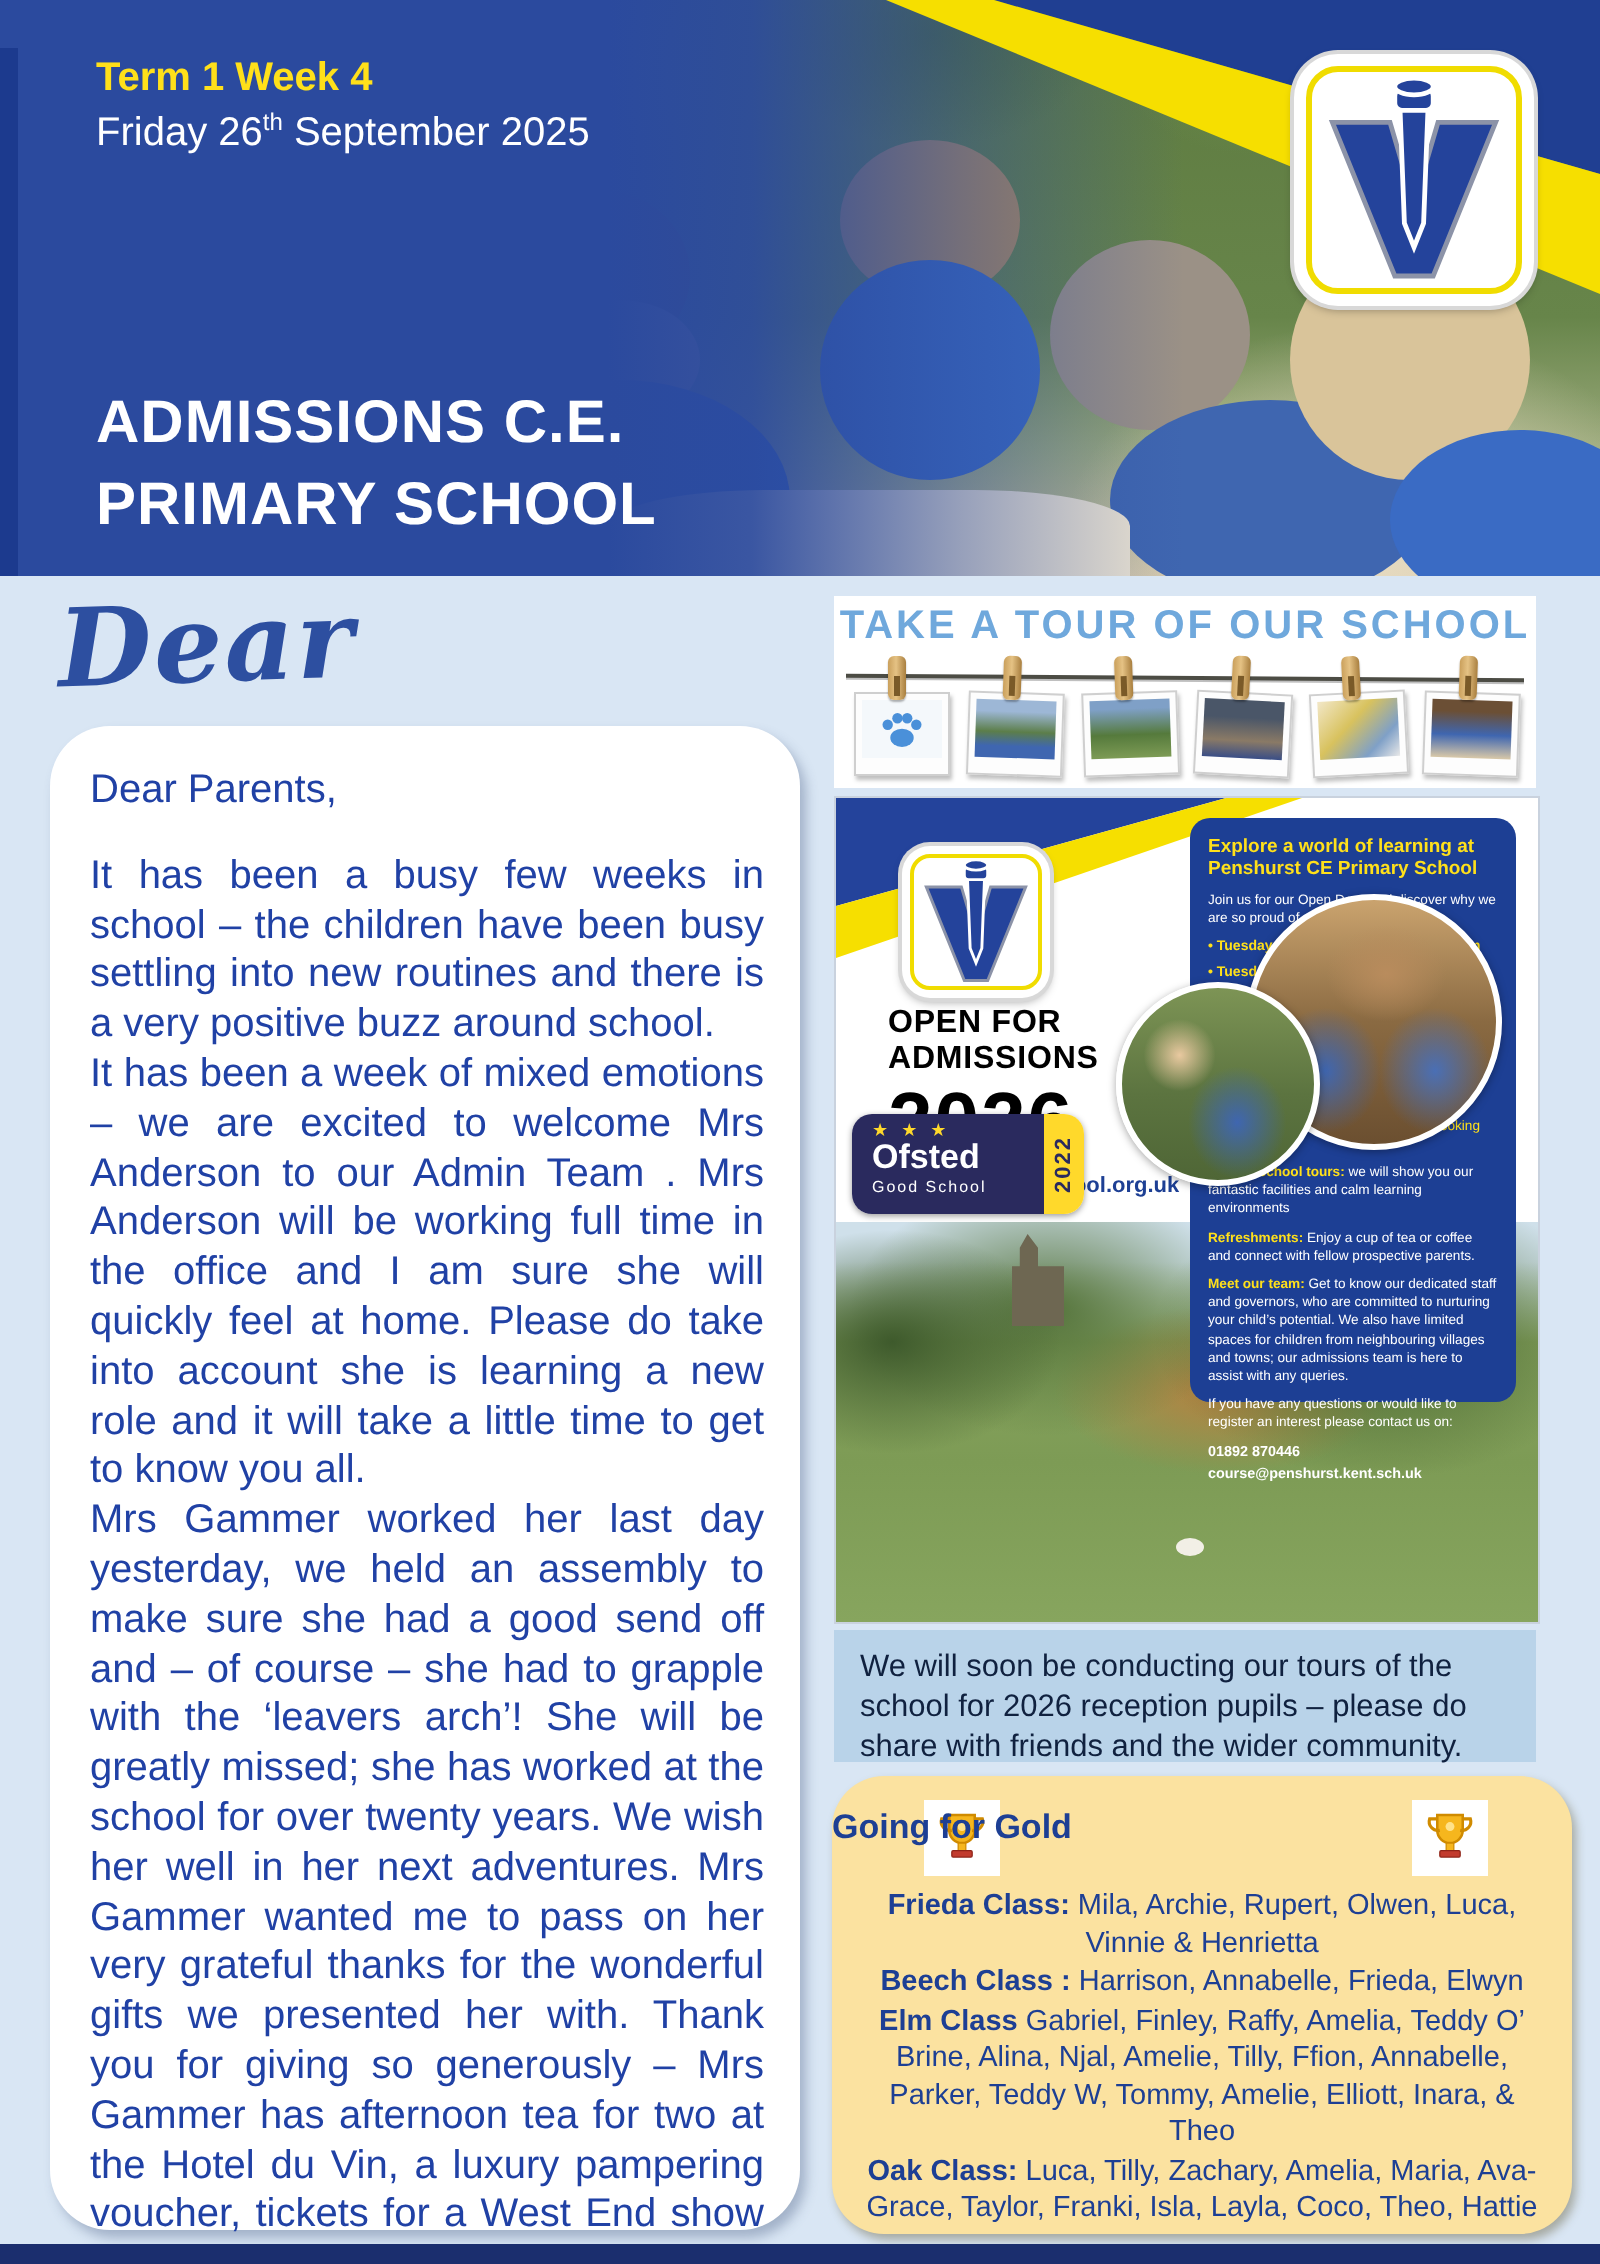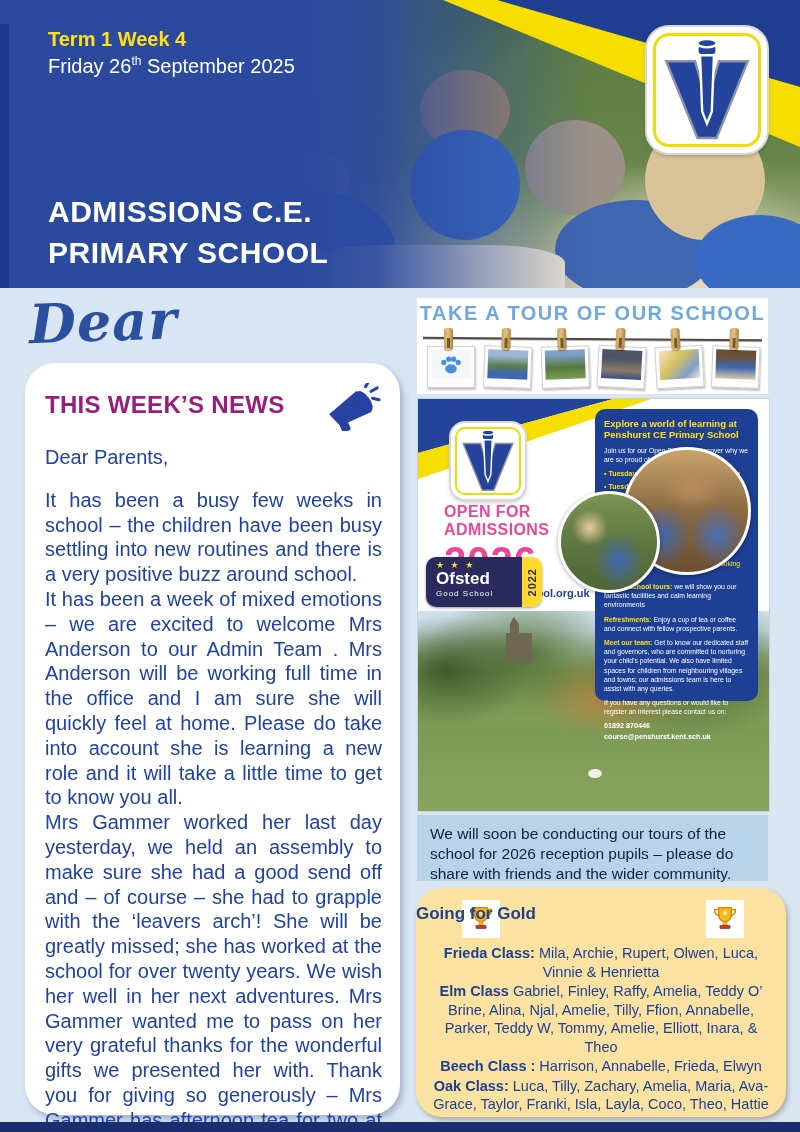--- a/index.html
+++ b/index.html
@@ -73,21 +73,21 @@
 
   
   .poster{position:absolute;left:417px;top:398px;width:351px;height:412px;background:#ffffff;
           border:1px solid #c9d2de;overflow:hidden;}
   .pstripe-navy{position:absolute;inset:0;background:#24439b;
      clip-path:polygon(0 0,195px 0,0 54px);}
   .pstripe-yellow{position:absolute;inset:0;background:#f6df00;
      clip-path:polygon(0 54px,195px 0,233px 0,0 80px);}
   .poster .logo{left:33px;top:24px;width:74px;height:76px;border-radius:14px;}
   .poster .logo-inner{inset:4px;border-width:2px;border-radius:10px;}
-  .stamp{position:absolute;left:26px;top:104px;color:#ec4899;font-weight:bold;line-height:1.1;}
+  .stamp{position:absolute;left:26px;top:104px;color:#000000;font-weight:bold;line-height:1.1;}
   .stamp-l{font-size:16px;letter-spacing:.4px;}
   .stamp-year{font-size:40px;letter-spacing:1px;margin-top:1px;}
   .purl{position:absolute;left:18px;top:188px;width:150px;text-align:center;
         color:#1d3f94;font-size:11px;font-weight:bold;}
   .panel{position:absolute;left:177px;top:10px;width:163px;height:292px;background:#1d3f94;
          border-radius:10px;padding:9px 9px 6px;box-sizing:border-box;color:#ffffff;}
   .panel h3{margin:0 0 5px;color:#ffe01a;font-size:9.5px;line-height:1.2;}
   .panel p{margin:0 0 5px;font-size:6.8px;line-height:1.35;}
   .panel .bullet{color:#ffe01a;font-weight:bold;font-size:7px;margin:0 0 3.5px;}
   .panel .ylw{color:#ffe01a;}
@@ -179,33 +179,20 @@
         <rect x="42" y="14" width="16" height="9" rx="3" fill="#24439b" stroke="#ffffff" stroke-width="2"></rect>
         <ellipse cx="50" cy="13" rx="8" ry="3.5" fill="#24439b" stroke="#ffffff" stroke-width="2"></ellipse>
       </svg>
     </div>
   </div>
 
   <div class="greeting">Dear parents</div>
 
   <div class="news-card">
     <div class="news-inner">
-      <div class="news-title-row">
-        <div class="news-title">THIS WEEK’S NEWS</div>
-        <svg width="62" height="48" viewBox="0 0 62 48">
-          <g transform="rotate(-14 30 24)">
-            <polygon points="8,26 40,10 50,34 16,40" fill="#2742a0"></polygon>
-            <ellipse cx="45" cy="22" rx="6" ry="12" fill="#2742a0" transform="rotate(-22 45 22)"></ellipse>
-            <rect x="16" y="38" width="9" height="9" rx="2" fill="#2742a0" transform="rotate(-10 20 42)"></rect>
-            <line x1="50" y1="8" x2="56" y2="2" stroke="#2742a0" stroke-width="3" stroke-linecap="round"></line>
-            <line x1="54" y1="14" x2="61" y2="12" stroke="#2742a0" stroke-width="3" stroke-linecap="round"></line>
-            <line x1="54" y1="21" x2="60" y2="24" stroke="#2742a0" stroke-width="3" stroke-linecap="round"></line>
-          </g>
-        </svg>
-      </div>
       <div class="news-body">
         <p class="gap">Dear Parents,</p>
         <p>It has been a busy few weeks in school – the children have been busy settling into new routines and there is a very positive buzz around school.</p>
         <p>It has been a week of mixed emotions – we are excited to welcome Mrs Anderson to our Admin Team . Mrs Anderson will be working full time in the office and I am sure she will quickly feel at home. Please do take into account she is learning a new role and it will take a little time to get to know you all.</p>
         <p>Mrs Gammer worked her last day yesterday, we held an assembly to make sure she had a good send off and – of course – she had to grapple with the ‘leavers arch’! She will be greatly missed; she has worked at the school for over twenty years. We wish her well in her next adventures.  Mrs Gammer wanted me to pass on her very grateful thanks for the wonderful gifts we presented her with. Thank you for giving so generously – Mrs Gammer has afternoon tea for two at the Hotel du Vin, a luxury pampering voucher, tickets for a West End show and some bubbles to enjoy at her leisure.  The children all sang ‘Mamma Mia’ at the end of assembly and a few tears were shed! Mainly by me!</p>
       </div>
       <div class="emoji-row">
         <svg width="36" height="36" viewBox="0 0 36 36">
           <circle cx="18" cy="18" r="16" fill="#ffcc4d"></circle>
           <path d="M8 12 q4 -3 7 -1" stroke="#664500" stroke-width="2" fill="none" stroke-linecap="round"></path>
@@ -354,21 +341,21 @@
           <path d="M10 7 h-6 a7 7 0 0 0 8 9" fill="none" stroke="#d08b00" stroke-width="2.5"></path>
           <path d="M30 7 h6 a7 7 0 0 1 -8 9" fill="none" stroke="#d08b00" stroke-width="2.5"></path>
           <rect x="17" y="26" width="6" height="6" fill="#f6b61d" stroke="#d08b00"></rect>
           <rect x="12" y="32" width="16" height="5" rx="1" fill="#c23b2e" stroke="#8f2418"></rect>
           <circle cx="20" cy="13" r="3.5" fill="#ffe28a"></circle>
         </svg>
       </div>
     </div>
     <div class="gold-body">
       <p><b>Frieda Class:</b><span> Mila, Archie, Rupert, Olwen, Luca, Vinnie &amp; Henrietta</span></p>
+      <p><b>Beech Class :</b><span> Harrison, Annabelle, Frieda, Elwyn</span></p>
       <p><b>Elm Class</b><span> Gabriel, Finley, Raffy, Amelia, Teddy O’ Brine, Alina, Njal, Amelie, Tilly, Ffion, Annabelle, Parker, Teddy W, Tommy, Amelie, Elliott, Inara, &amp; Theo</span></p>
-      <p><b>Beech Class :</b><span> Harrison, Annabelle, Frieda, Elwyn</span></p>
       <p><b>Oak Class:</b><span> Luca, Tilly, Zachary, Amelia, Maria, Ava-Grace, Taylor, Franki, Isla, Layla, Coco, Theo, Hattie</span></p>
     </div>
   </div>
 
   <div style="position:absolute;left:0;top:1122px;width:800px;height:10px;background:#1b2e6e;"></div>
 
 </div>
 
 </body></html>

